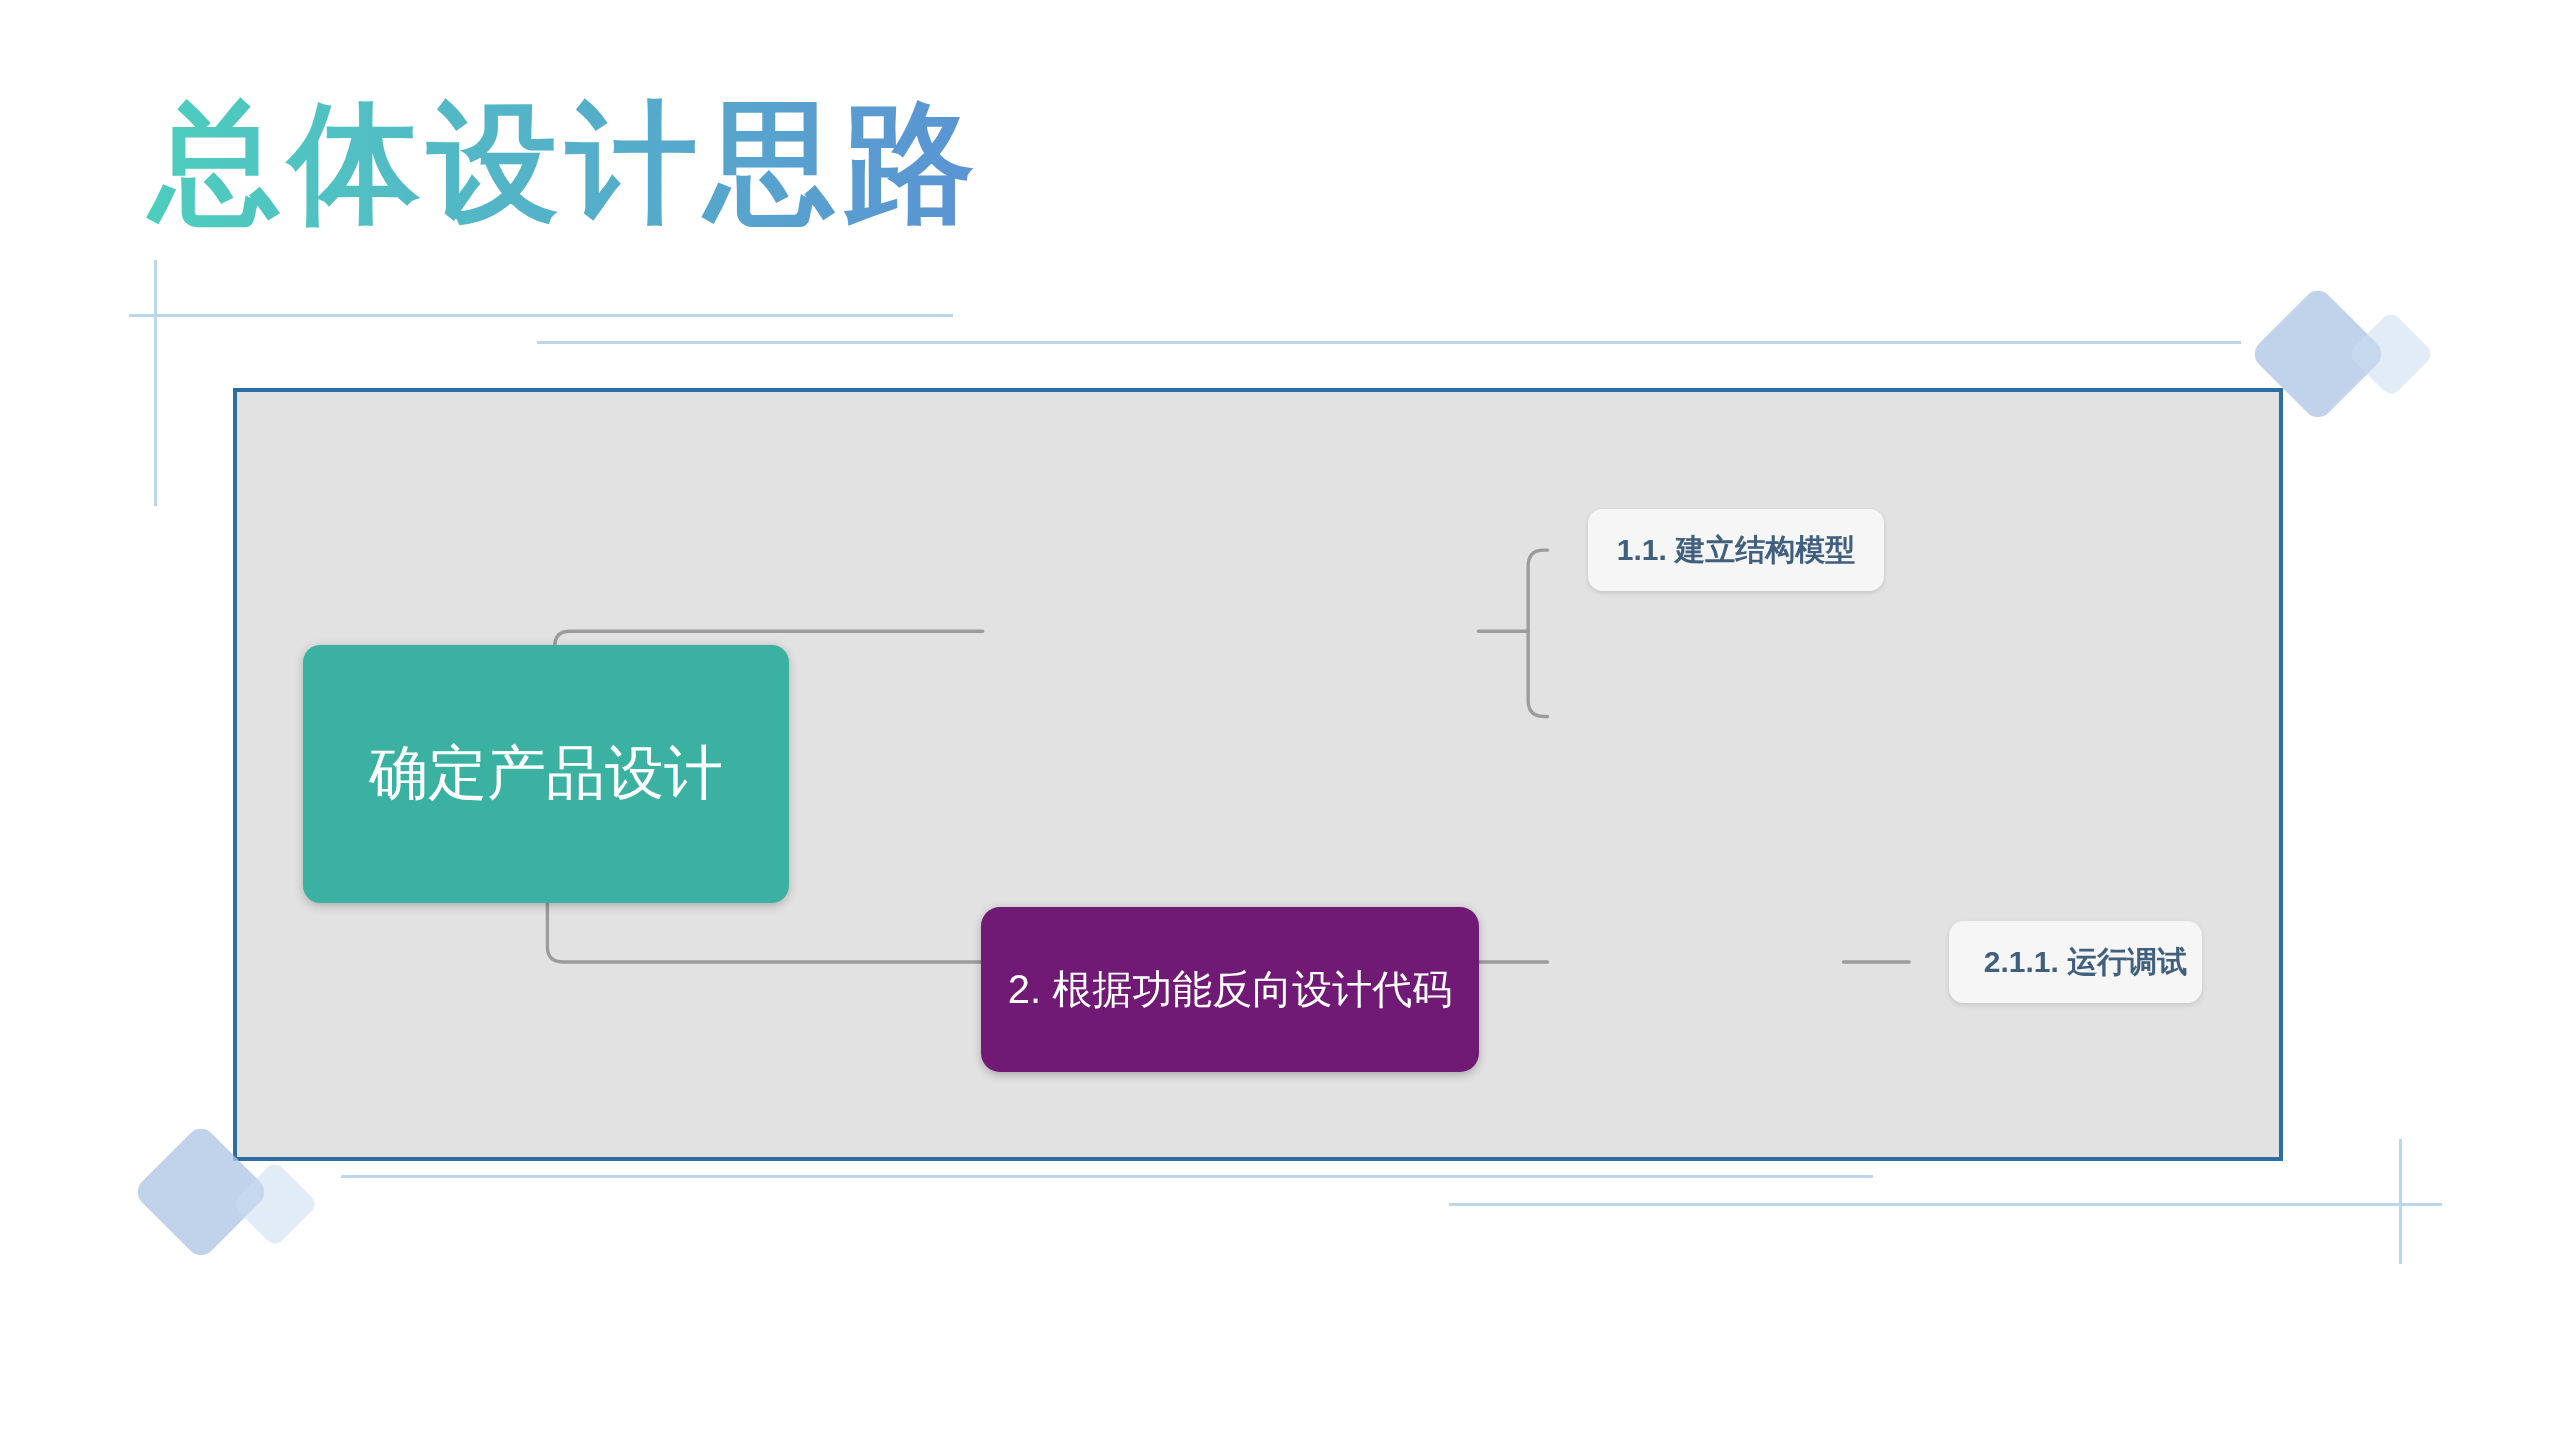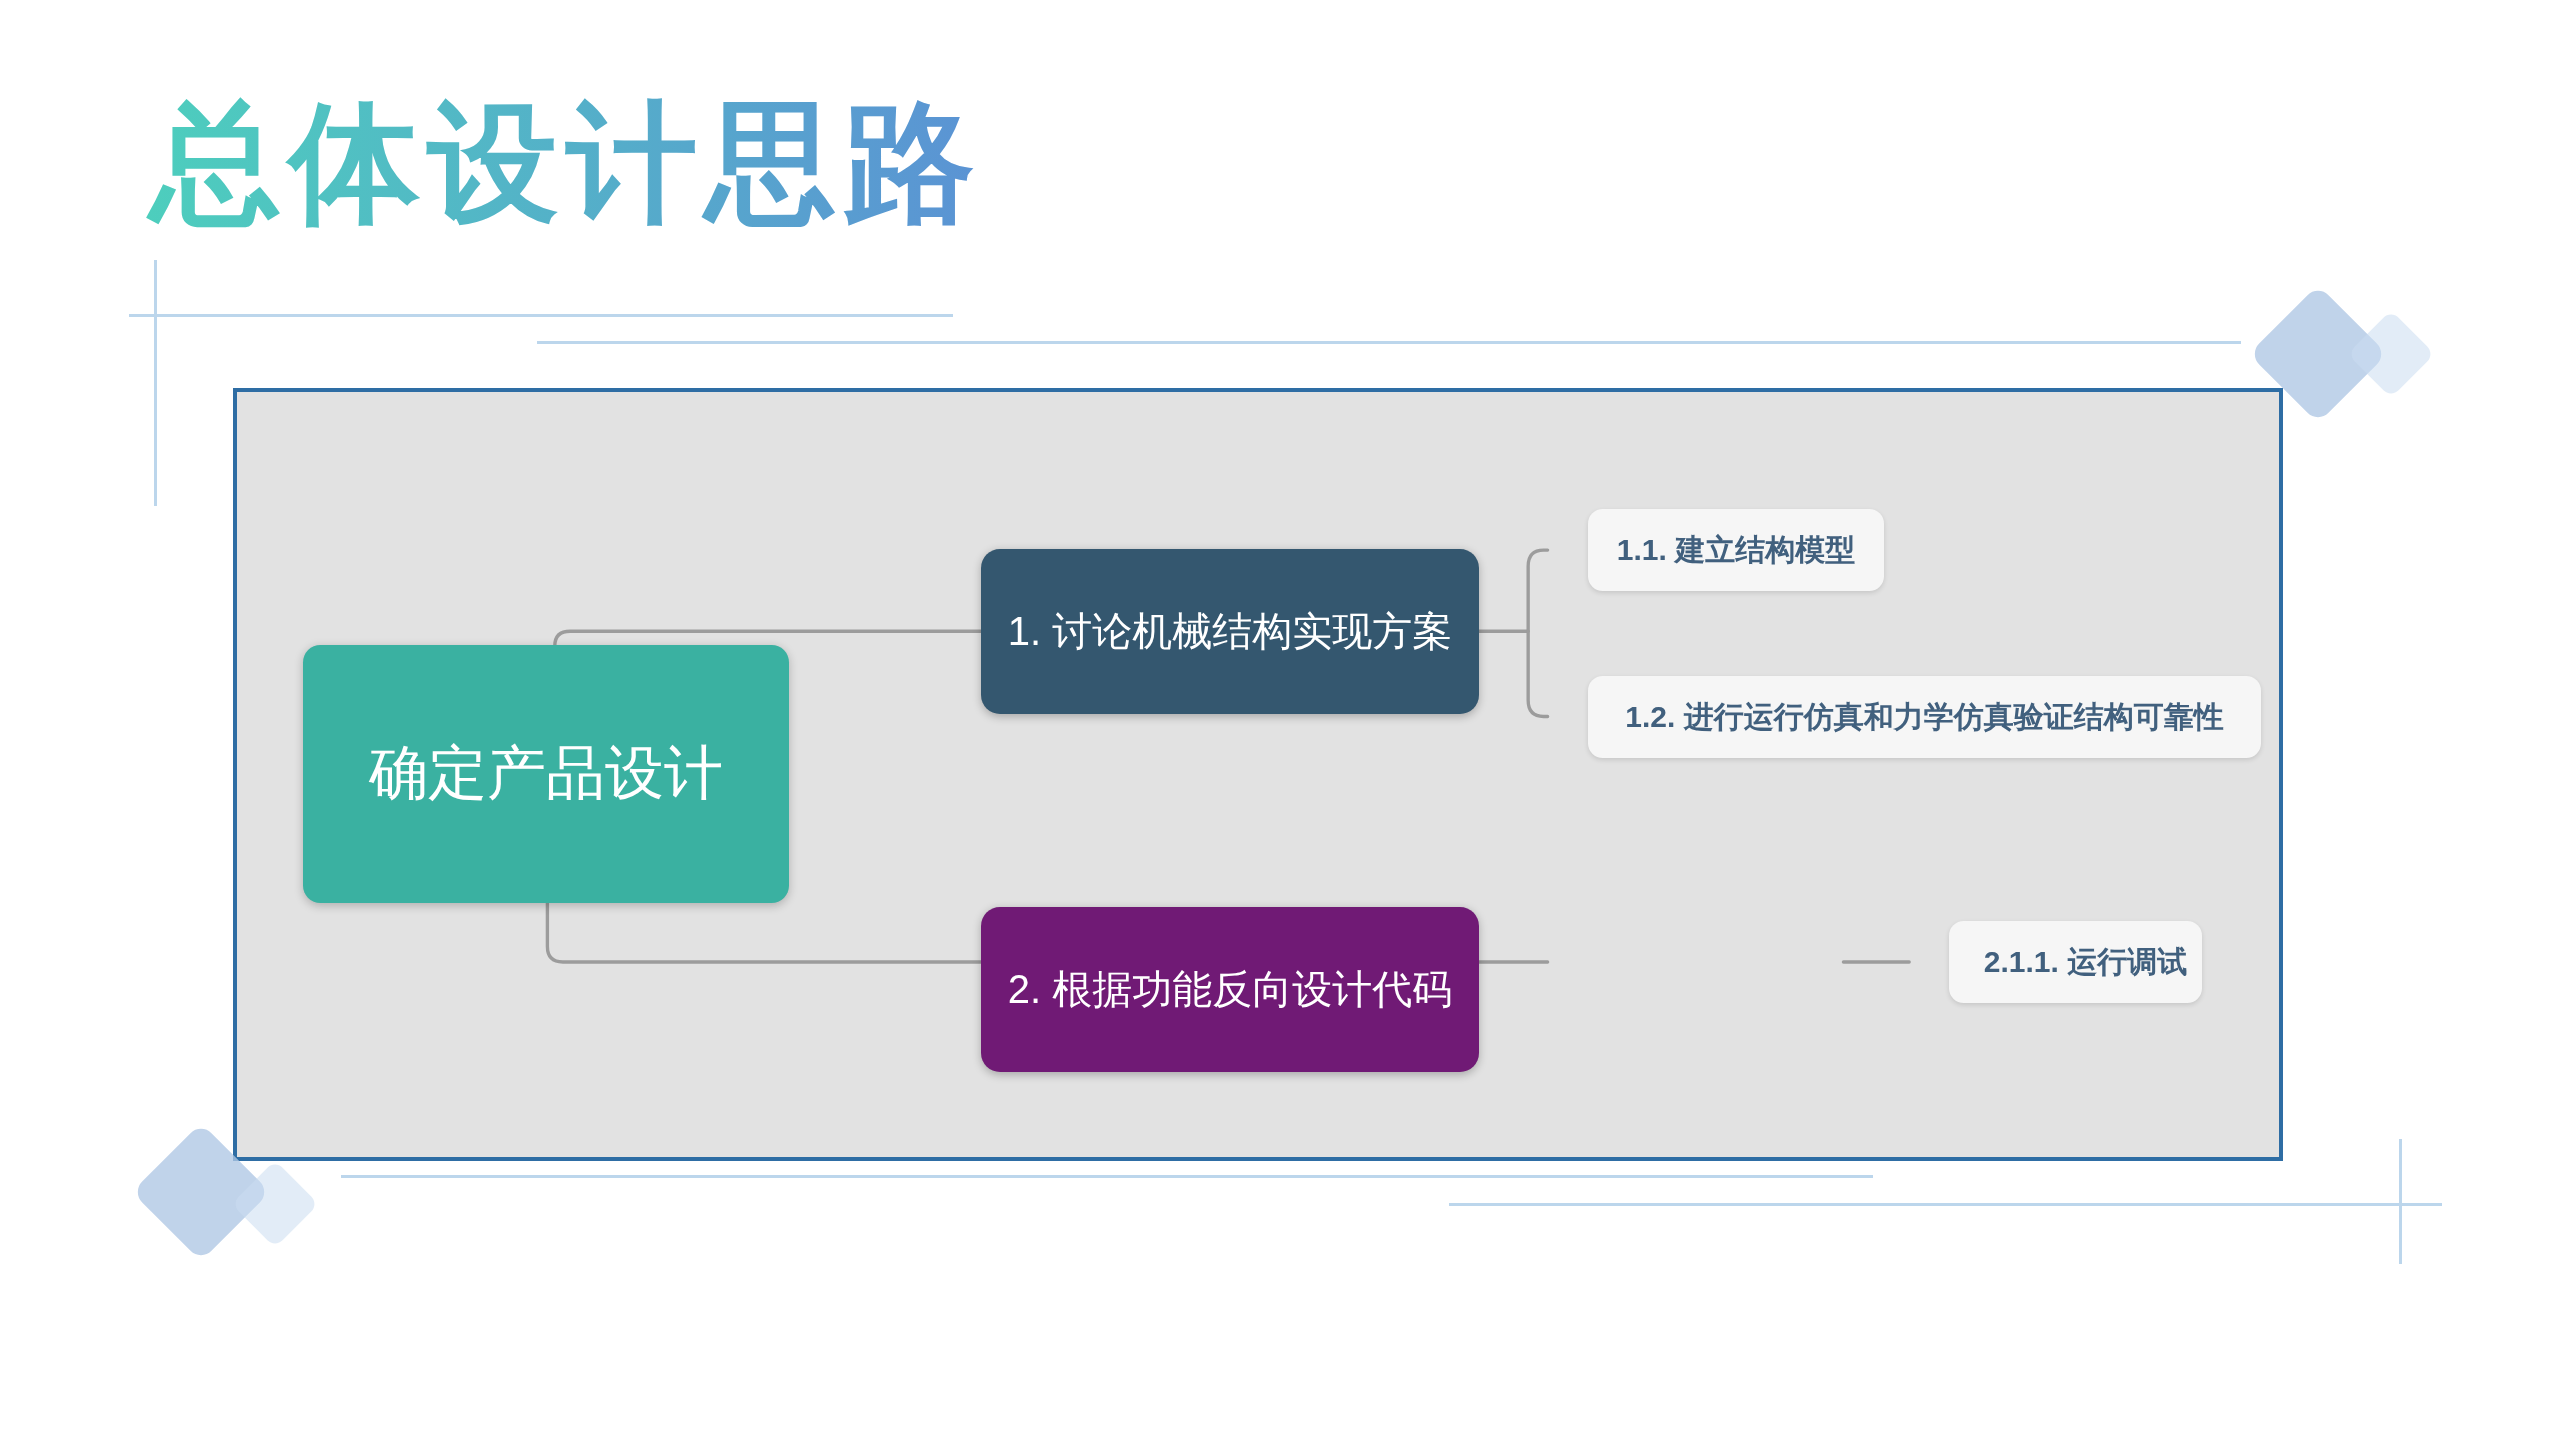--- a/index.html
+++ b/index.html
@@ -89,35 +89,29 @@
       <path d="M 2307 820 L 2301 820 Q 2278 820 2278 844 L 2278 1044 Q 2278 1068 2301 1068 L 2307 1068"></path>
       <path d="M 2204 1434 L 2307 1434"></path>
       <path d="M 2748 1434 L 2846 1434"></path>
     </g>
   </svg>
 
   <div class="node root" style="background-color: rgb(58, 177, 161); color: rgb(255, 255, 255);">
     <span>确定产品设计</span>
   </div>
 
-  <div class="node branch b1" style="background-color: rgb(52, 87, 111); color: rgb(255, 255, 255);">
-    <span>1. 讨论机械结构实现方案</span>
-  </div>
 
   <div class="node branch b2" style="background-color: #701a75; color: rgb(255, 255, 255); margin-top: 28px;">
     <span>2. 根据功能反向设计代码</span>
   </div>
 
   <div class="node leaf l11" style="background-color: rgb(246, 246, 246); color: rgb(65, 96, 126);">
     <span>1.1. 建立结构模型</span>
   </div>
 
-  <div class="node leaf l12" style="background-color: rgb(246, 246, 246); color: rgb(65, 96, 126);">
-    <span>1.2. 进行运行仿真和力学仿真验证结构可靠性</span>
-  </div>
 
 
   <div class="node leaf l211" style="background-color: rgb(246, 246, 246); color: rgb(65, 96, 126);">
     <span>2.1.1. 运行调试</span>
   </div>
 
   <div class="diamond big tr-big"></div>
   <div class="diamond small tr-small"></div>
   <div class="diamond big bl-big"></div>
   <div class="diamond small bl-small"></div>

